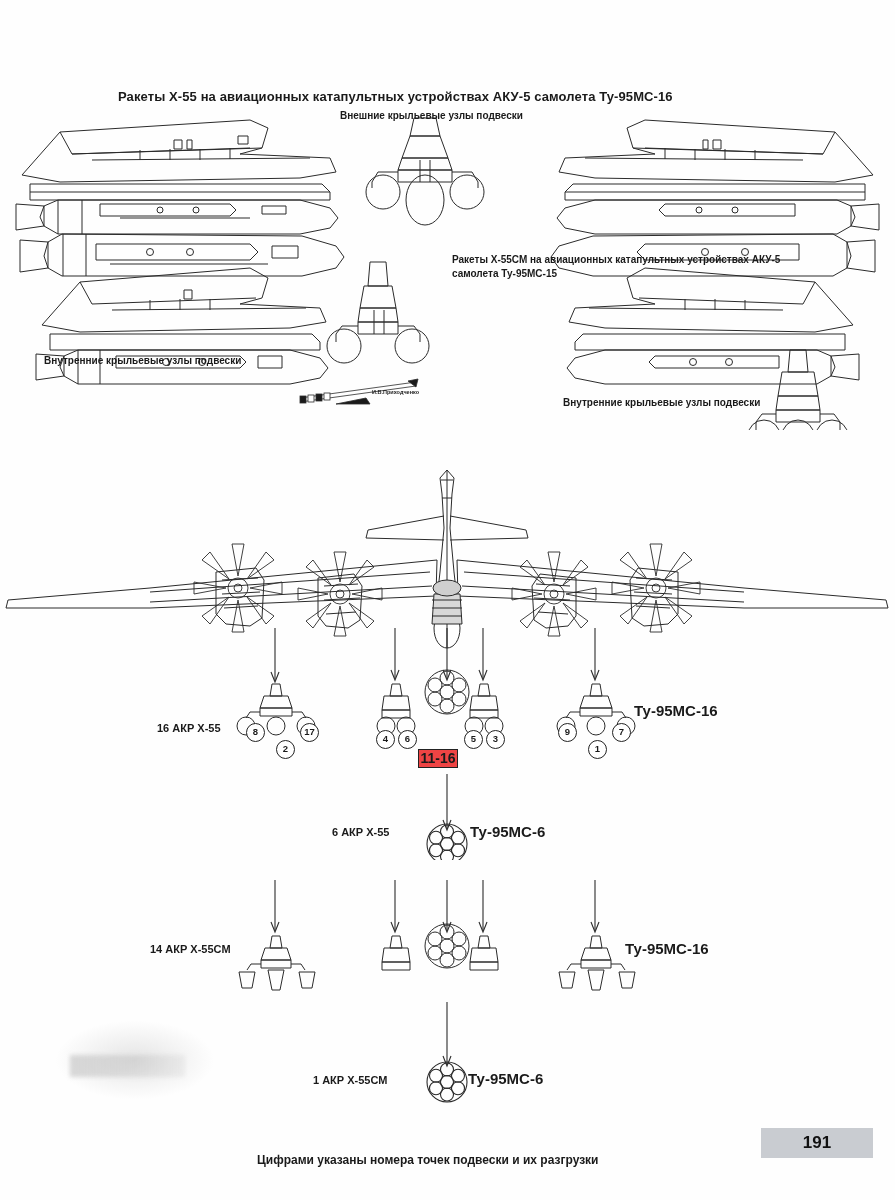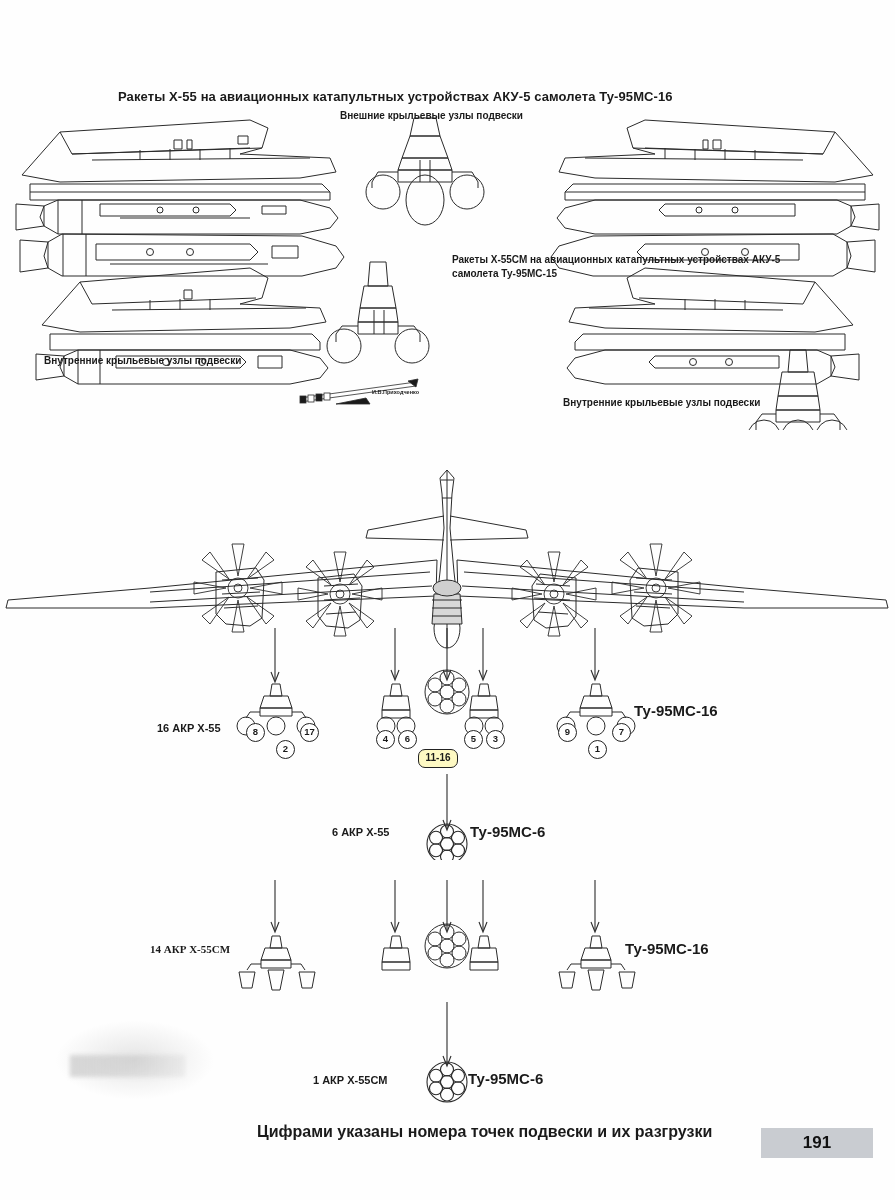--- a/index.html
+++ b/index.html
@@ -38,45 +38,46 @@
   .lbl-bold {
     font-weight: bold;
     font-size: 11px;
   }
   .lbl-big {
     font-weight: bold;
     font-size: 15px;
   }
   .small-note {
     font-weight: bold;
-    font-size: 16px;
+    font-size: 12px;
+    margin-top: 31px;
   }
   .num-circle {
     position: absolute;
     width: 17px;
     height: 17px;
     border: 1.1px solid #222;
     border-radius: 50%;
     font-size: 9.5px;
     font-weight: bold;
     text-align: center;
     line-height: 16px;
     background: #fff;
   }
   .num-oval {
     position: absolute;
     width: 38px;
     height: 17px;
     border: 1.1px solid #222;
-    border-radius: 7px;
-    font-size: 10px;
+    border-radius: 0;
+    font-size: 14px;
     font-weight: bold;
     text-align: center;
     line-height: 16px;
-    background: #fef9c3;
+    background: #ef4444;
   }
   .pagenum {
     position: absolute;
     right: 22px;
     bottom: 42px;
     width: 112px;
     height: 30px;
     background: #c9ccd1;
     color: #111;
     font-size: 17px;
@@ -508,21 +509,21 @@
         <path d="M7,12 L29,12 L33,24 L3,24 Z"></path>
         <path d="M3,24 L33,24 L33,32 L3,32 Z"></path>
         <path d="M3,28 L-7,28 L-11,34"></path>
         <path d="M33,28 L43,28 L47,34"></path>
         <path d="M-19,36 L-3,36 L-6,52 L-16,52 Z"></path>
         <path d="M41,36 L57,36 L54,52 L44,52 Z"></path>
         <path d="M10,34 L26,34 L22,54 L14,54 Z"></path>
       </g>
     </g>
   </svg>
-  <div class="t lbl-bold" style="left:150px; top:943px;font-family:Liberation Serif, serif;">14 АКР Х-55СМ</div>
+  <div class="t lbl-bold" style="left:150px; top:943px;">14 АКР Х-55СМ</div>
   <div class="t lbl-big" style="left:625px; top:940px;">Ту-95МС-16</div>
 
   <svg class="dwg" style="left:380px; top:1000px;" width="140" height="105" viewBox="0 0 140 105">
     <g fill="none" stroke="#2b2b2b" stroke-width="1.1">
       <path d="M67,2 L67,64"></path>
         <path d="M63,56 L67,66 L71,56"></path>
       <g transform="translate(67,82)">
         <circle r="20"></circle>
         <circle r="6.5"></circle>
         <circle cx="0" cy="-12.5" r="6.5"></circle>

